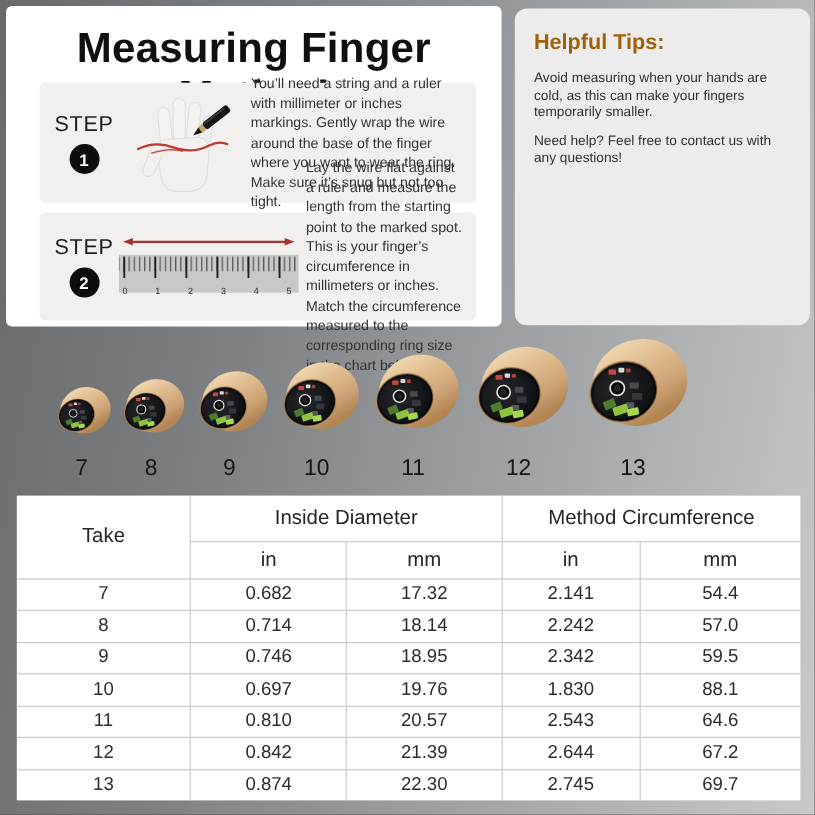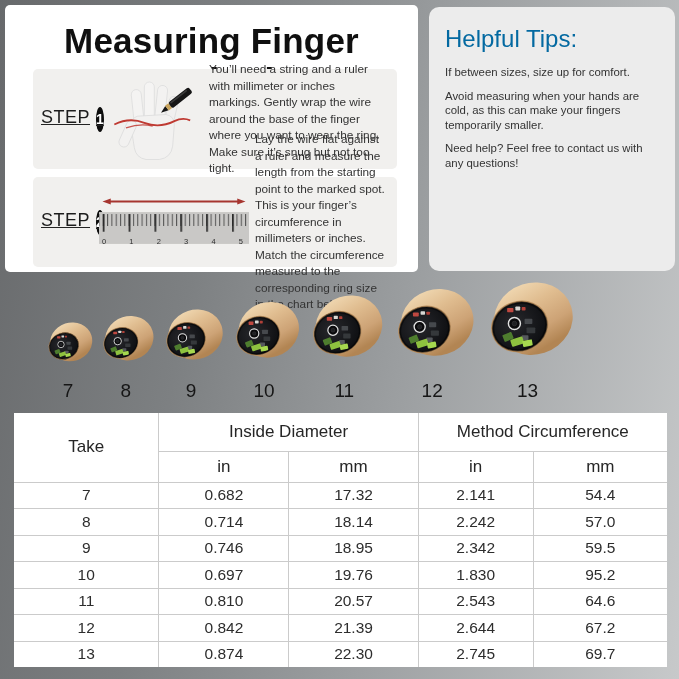--- a/index.html
+++ b/index.html
@@ -7,31 +7,31 @@
     position:relative;width:679px;height:679px;overflow:hidden;
     background:linear-gradient(100deg,#67696b 0%,#7d8082 30%,#9b9ea0 58%,#c7c9ca 100%);
     font-family:"Liberation Sans",sans-serif;color:#222;
   }
   
   .method-card{position:absolute;left:5px;top:5px;width:413px;height:267px;background:#fff;border-radius:5px;}
   .method-title{text-align:center;font-size:35px;font-weight:bold;color:#101010;margin:16px 0 0 0;letter-spacing:.2px;}
   .step-panel{position:absolute;left:28px;width:364px;background:#f1f0ee;border-radius:5px;display:flex;align-items:center;}
   .step-panel.s1{top:64px;height:100px;}
   .step-panel.s2{top:172px;height:90px;}
-  .step-left{width:58px;display:flex;flex-direction:row;align-items:flex-start;gap:6px;flex:none;padding-left:8px;text-decoration:underline;}
+  .step-left{width:58px;display:flex;flex-direction:column;align-items:center;gap:6px;flex:none;padding-left:8px;}
   .step-word{font-size:18px;color:#1c1c1c;letter-spacing:.5px;}
   .step-badge{width:25px;height:25px;border-radius:50%;background:#0d0d0d;color:#fff;font-size:14px;font-weight:bold;display:flex;align-items:center;justify-content:center;}
   .step-graphic{width:104px;flex:none;display:flex;flex-direction:column;align-items:center;justify-content:center;}
   .step-text{flex:1;font-size:11.8px;line-height:1.4;color:#333;padding:0 12px 0 6px;}
   .ruler-wrap{position:relative;width:150px;}
   .ruler-numbers{position:absolute;bottom:2px;left:3px;width:141px;display:flex;justify-content:space-between;font-size:7.5px;color:#2e2e2e;}
   .arrow-svg{display:block;margin-bottom:5px;}
   
   .tips-card{position:absolute;left:429px;top:7px;width:246px;height:264px;background:#ececec;border-radius:10px;padding:14px 15px 0 16px;box-sizing:border-box;overflow:hidden;}
-  .tips-title{font-size:24px;color:#0369a1;margin:4px 0 12px 0;font-weight:normal;}
+  .tips-title{font-size:18px;color:#a16207;margin:4px 0 12px 0;font-weight:bold;}
   .tip{font-size:11.4px;line-height:1.28;color:#333;margin:0 0 9px 0;}
   
   .rings-row{position:absolute;top:281px;left:42px;width:534px;height:121px;display:flex;justify-content:space-between;align-items:flex-end;}
   .ring-item{display:flex;flex-direction:column;align-items:center;}
   .ring-svg{width:calc(52px + var(--i,0) * 7.5px);height:auto;display:block;}
   .ring-size-label{font-size:19px;color:#161616;margin-top:11px;}
   
   .size-chart{position:absolute;left:14px;top:413px;width:653px;height:254px;background:#fff;}
   .size-chart table{width:100%;height:100%;border-collapse:collapse;border-style:hidden;table-layout:fixed;}
   .size-chart th,.size-chart td{border:1px solid #cbcbcb;text-align:center;vertical-align:middle;font-weight:normal;padding:0;}
@@ -148,21 +148,20 @@
         </div>
       </div>
       <p class="step-text">Lay the wire flat against a ruler and measure the length from the starting point to the marked spot. This is your finger’s circumference in millimeters or inches. Match the circumference measured to the corresponding ring size in the chart below.</p>
     </div>
   </section>
 
   <aside class="tips-card">
     <h2 class="tips-title">Helpful Tips:</h2>
     <div>
 
-    <p class="tip" style="--i: 0;">If between sizes, size up for comfort.</p>
         <p class="tip" style="--i: 2;">Avoid measuring when your hands are cold, as this can make your fingers temporarily smaller.</p>
         <p class="tip" style="--i: 5;">Need help? Feel free to contact us with any questions!</p>
       </div>
   </aside>
 
   <div class="rings-row">
 
       <div class="ring-item" style="--i: 0;">
         <svg class="ring-svg" viewBox="0 0 100 96">
           <use href="#ringShape"></use>
@@ -259,21 +258,21 @@
             <td>18.95</td>
             <td>2.342</td>
             <td>59.5</td>
           </tr>
 
           <tr style="--i: 3;">
             <td>10</td>
             <td>0.697</td>
             <td>19.76</td>
             <td>1.830</td>
-            <td>95.2</td>
+            <td>88.1</td>
           </tr>
 
           <tr style="--i: 4;">
             <td>11</td>
             <td>0.810</td>
             <td>20.57</td>
             <td>2.543</td>
             <td>64.6</td>
           </tr>
 

